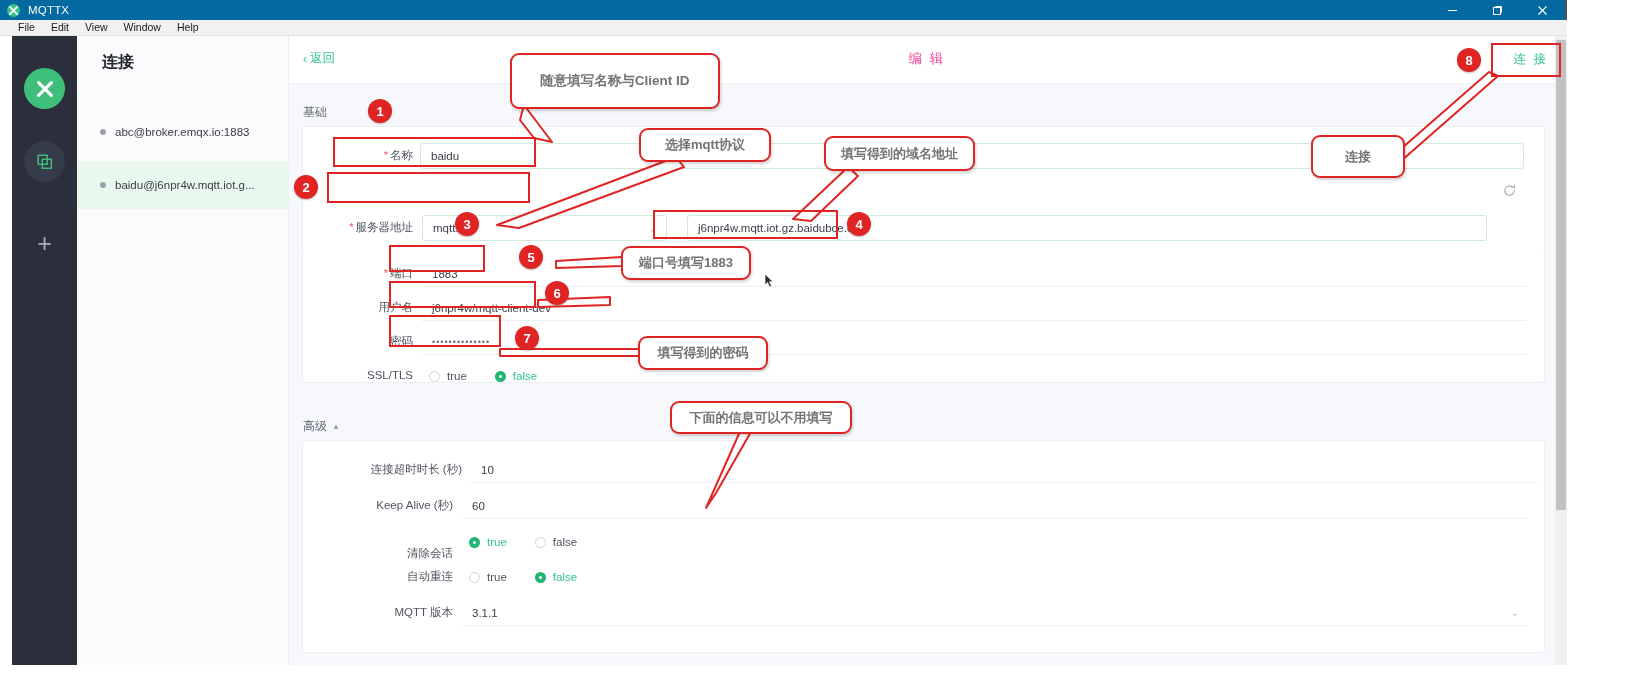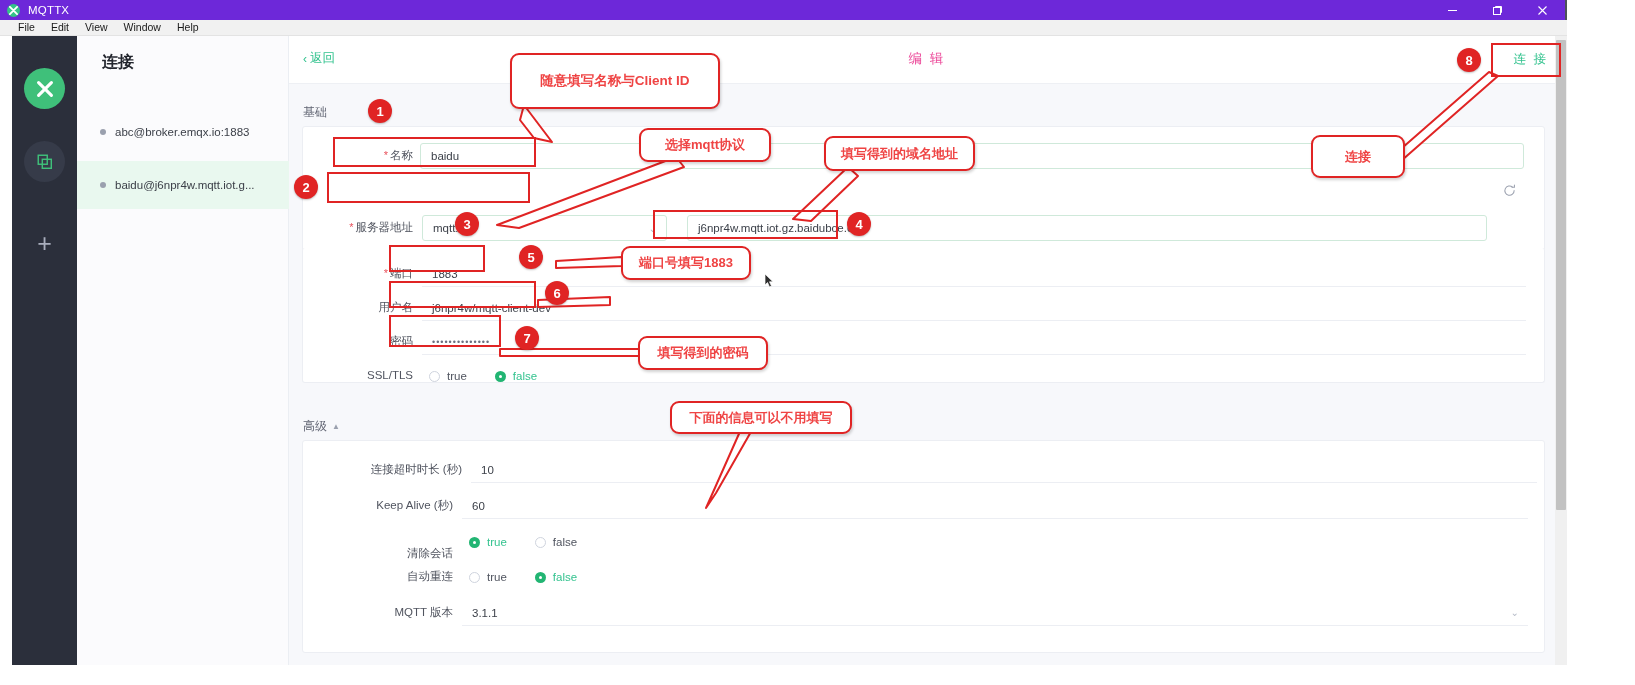--- a/index.html
+++ b/index.html
@@ -7,21 +7,21 @@
     width:1635px;height:685px;overflow:hidden;
     background:#ffffff;
     font-family:"Liberation Sans","DejaVu Sans",sans-serif;
     -webkit-font-smoothing:antialiased;
   }
   #app{position:relative;width:1635px;height:685px;}
 
   
   .titlebar{
     position:absolute;left:0;top:0;width:1565px;height:20px;
-    background:#6d28d9;color:#fff;display:flex;align-items:center;
+    background:#0369a1;color:#fff;display:flex;align-items:center;
   }
   .tb-logo{width:13px;height:13px;margin-left:7px;border-radius:50%;
     background:#34c388;display:flex;align-items:center;justify-content:center;
     font-size:9px;color:#fff;font-weight:bold;line-height:1;}
   .tb-title{margin-left:8px;font-size:11.5px;letter-spacing:.2px;}
   .tb-ctrls{margin-left:auto;display:flex;height:20px;}
   .tb-btn{width:45px;height:20px;display:flex;align-items:center;justify-content:center;
     font-size:11px;color:#fff;line-height:1;}
   .tb-btn svg{display:block;}
 
@@ -104,21 +104,21 @@
   .ann{position:absolute;box-sizing:border-box;}
   .ann-rect{border:2px solid #e02424;}
   .badge{
     position:absolute;width:24px;height:24px;border-radius:50%;
     background:#e02424;color:#fff;font-size:13px;font-weight:bold;
     display:flex;align-items:center;justify-content:center;
     box-shadow:0 1px 2px rgba(0,0,0,.25);
   }
   .bubble{
     position:absolute;background:#fff;border:2px solid #e02424;border-radius:9px;
-    color:#ef4444;font-size:13.5px;font-weight:bold;
+    color:#737373;font-size:13.5px;font-weight:bold;
     display:flex;align-items:center;justify-content:center;
     box-shadow:1px 2px 3px rgba(0,0,0,.18);
     white-space:nowrap;padding:0 8px;
   }
   .bubble.sm{font-size:13px;}
   svg.arrows{position:absolute;left:0;top:0;width:1635px;height:685px;pointer-events:none;}
   .cursor{position:absolute;font-size:13px;color:#3a3a3a;line-height:1;}
 </style>
 </head>
 <body>

